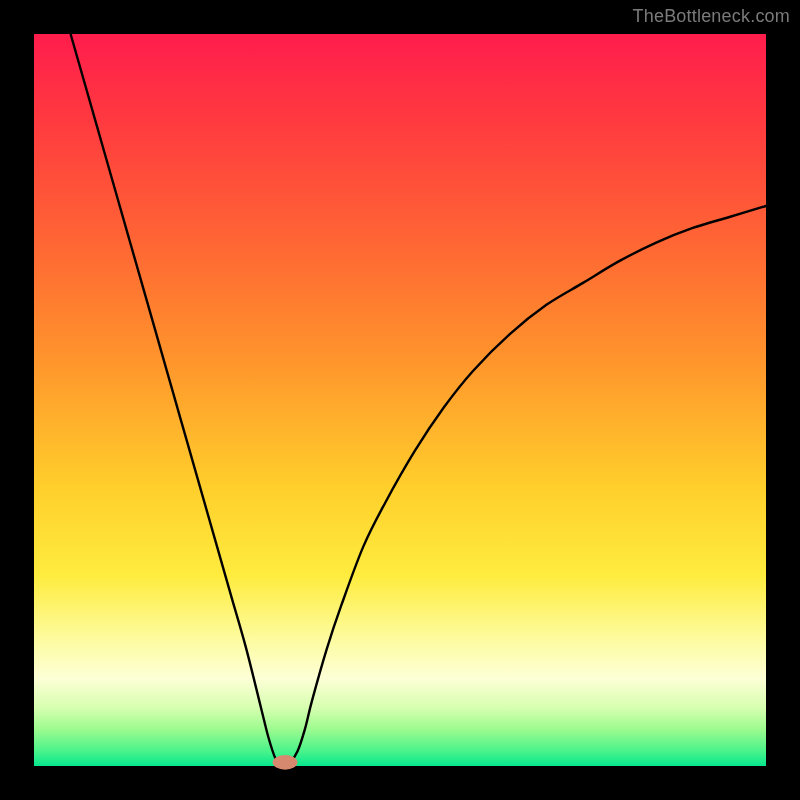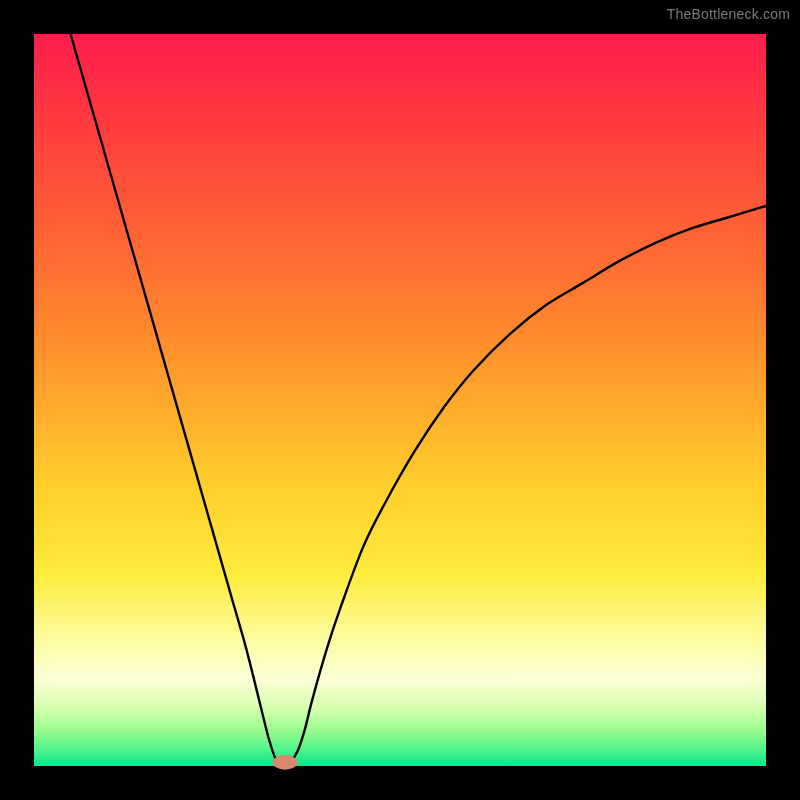--- a/index.html
+++ b/index.html
@@ -38,21 +38,21 @@
       #9cfb8f 95%,
       #49f38b 98%,
       #07e78e 100%
     );
   }
   .watermark {
     position: absolute;
     top: 6px;
     right: 10px;
     color: #7a7a7a;
-    font-size: 14px;
+    font-size: 18px;
     letter-spacing: 0.2px;
     user-select: none;
   }
   svg.curve {
     position: absolute;
     left: 0; top: 0;
     width: 732px;
     height: 732px;
     overflow: visible;
   }

